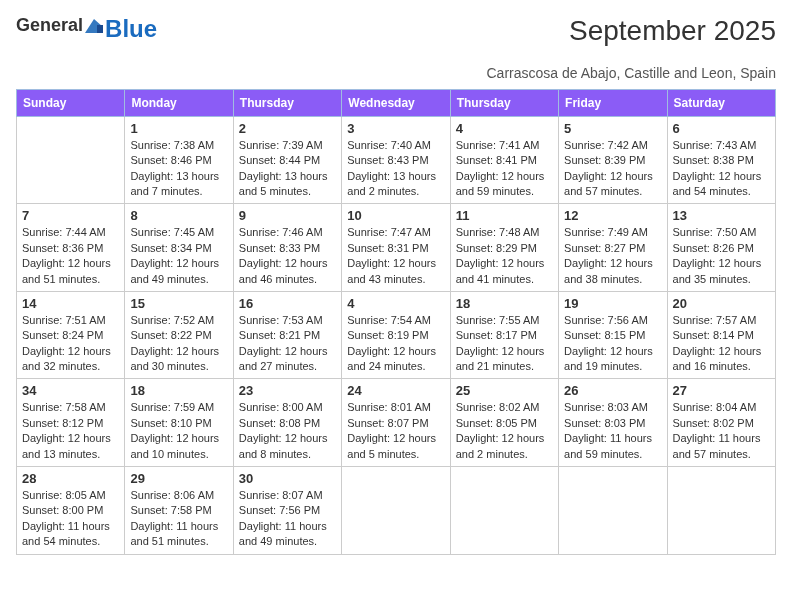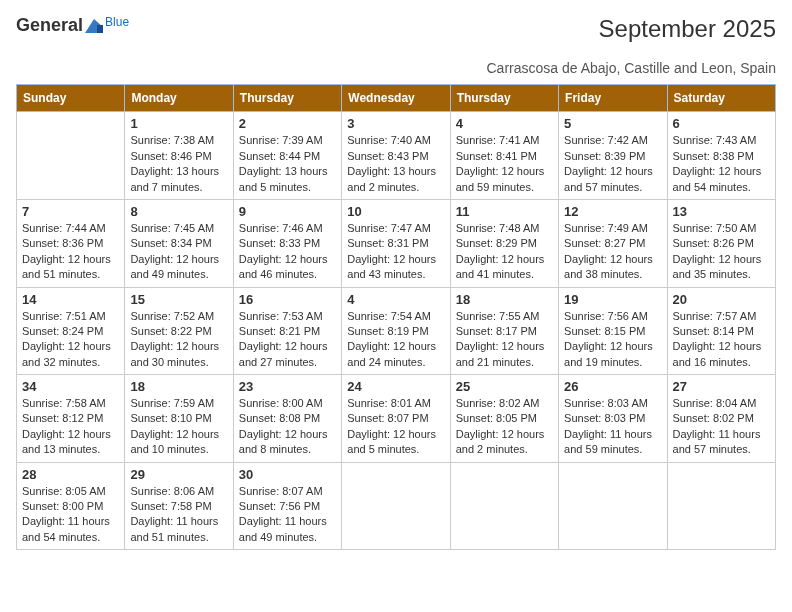--- a/index.html
+++ b/index.html
@@ -21,51 +21,51 @@
       flex-direction: row;
       align-items: flex-start;
     }
     .logo-general {
       font-size: 18px;
       font-weight: bold;
       color: #333;
       line-height: 1.1;
     }
     .logo-blue {
-      font-size: 12px;
-      font-weight: normal;
+      font-size: 24px;
+      font-weight: bold;
       color: #1a6bbf;
       line-height: 1.1;
     }
     .logo-line {
       display: flex;
       align-items: center;
     }
     .title-block {
       text-align: right;
     }
     .month-title {
-      font-size: 24px;
+      font-size: 28px;
       font-weight: normal;
       color: #333;
       line-height: 1.1;
     }
     .subtitle {
       font-size: 14px;
       color: #555;
       margin-top: 18px;
     }
     .calendar-table {
       width: 100%;
       border-collapse: collapse;
       margin-top: 8px;
       font-size: 11px;
     }
     .calendar-table th {
-      background-color: #a16207;
+      background-color: #8b5cf6;
       color: #fff;
       text-align: left;
       padding: 6px 6px;
       font-size: 12px;
       font-weight: bold;
       border: 1px solid #a0bce0;
     }
     .calendar-table td {
       border: 1px solid #ccc;
       vertical-align: top;

